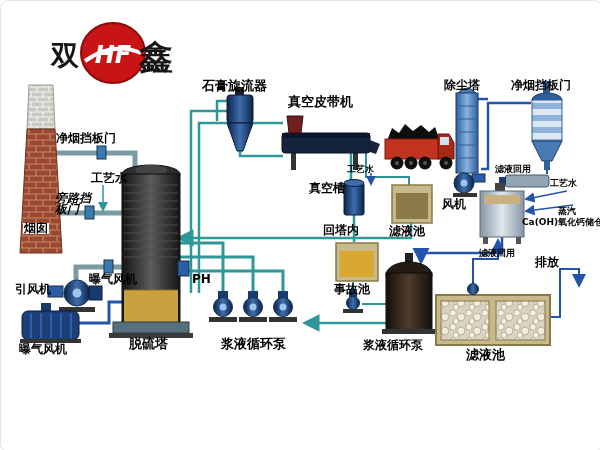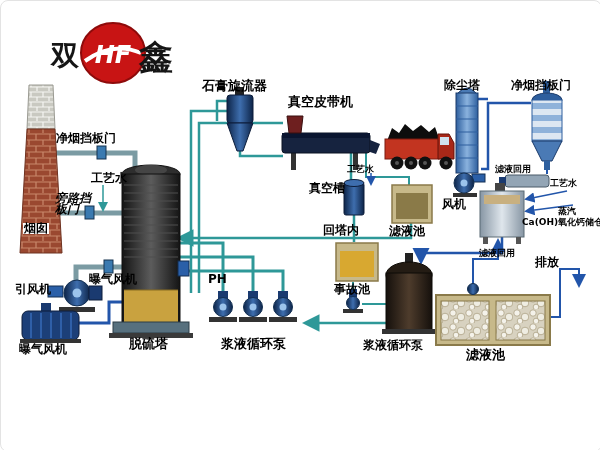--- a/index.html
+++ b/index.html
@@ -277,21 +277,21 @@
 <div class="lgc" style="left:138px;top:34px;font-size:34px">鑫</div>
 
 <div class="lbl onbrick" style="left:22px;top:222px">烟囱</div>
 <div class="lbl" style="left:14px;top:283px">引风机</div>
 <div class="lbl" style="left:18px;top:343px">曝气风机</div>
 <div class="lbl" style="left:55px;top:132px">净烟挡板门</div>
 <div class="lbl" style="left:90px;top:172px">工艺水</div>
 <div class="lbl wrap" style="left:54px;top:192px">旁路挡板门</div>
 <div class="lbl" style="left:88px;top:273px">曝气风机</div>
 <div class="lbl big" style="left:128px;top:337px">脱硫塔</div>
-<div class="lbl" style="left:207px;top:273px">PH</div>
+<div class="lbl" style="left:191px;top:273px">PH</div>
 <div class="lbl big" style="left:220px;top:337px">浆液循环泵</div>
 <div class="lbl big" style="left:201px;top:79px">石膏旋流器</div>
 <div class="lbl big" style="left:287px;top:95px">真空皮带机</div>
 <div class="lbl" style="left:308px;top:182px">真空槽</div>
 <div class="lbl small" style="left:346px;top:163px">工艺水</div>
 <div class="lbl" style="left:322px;top:224px">回塔内</div>
 <div class="lbl" style="left:388px;top:225px">滤液池</div>
 <div class="lbl" style="left:333px;top:283px">事故池</div>
 <div class="lbl" style="left:362px;top:339px">浆液循环泵</div>
 <div class="lbl big" style="left:465px;top:348px">滤液池</div>

